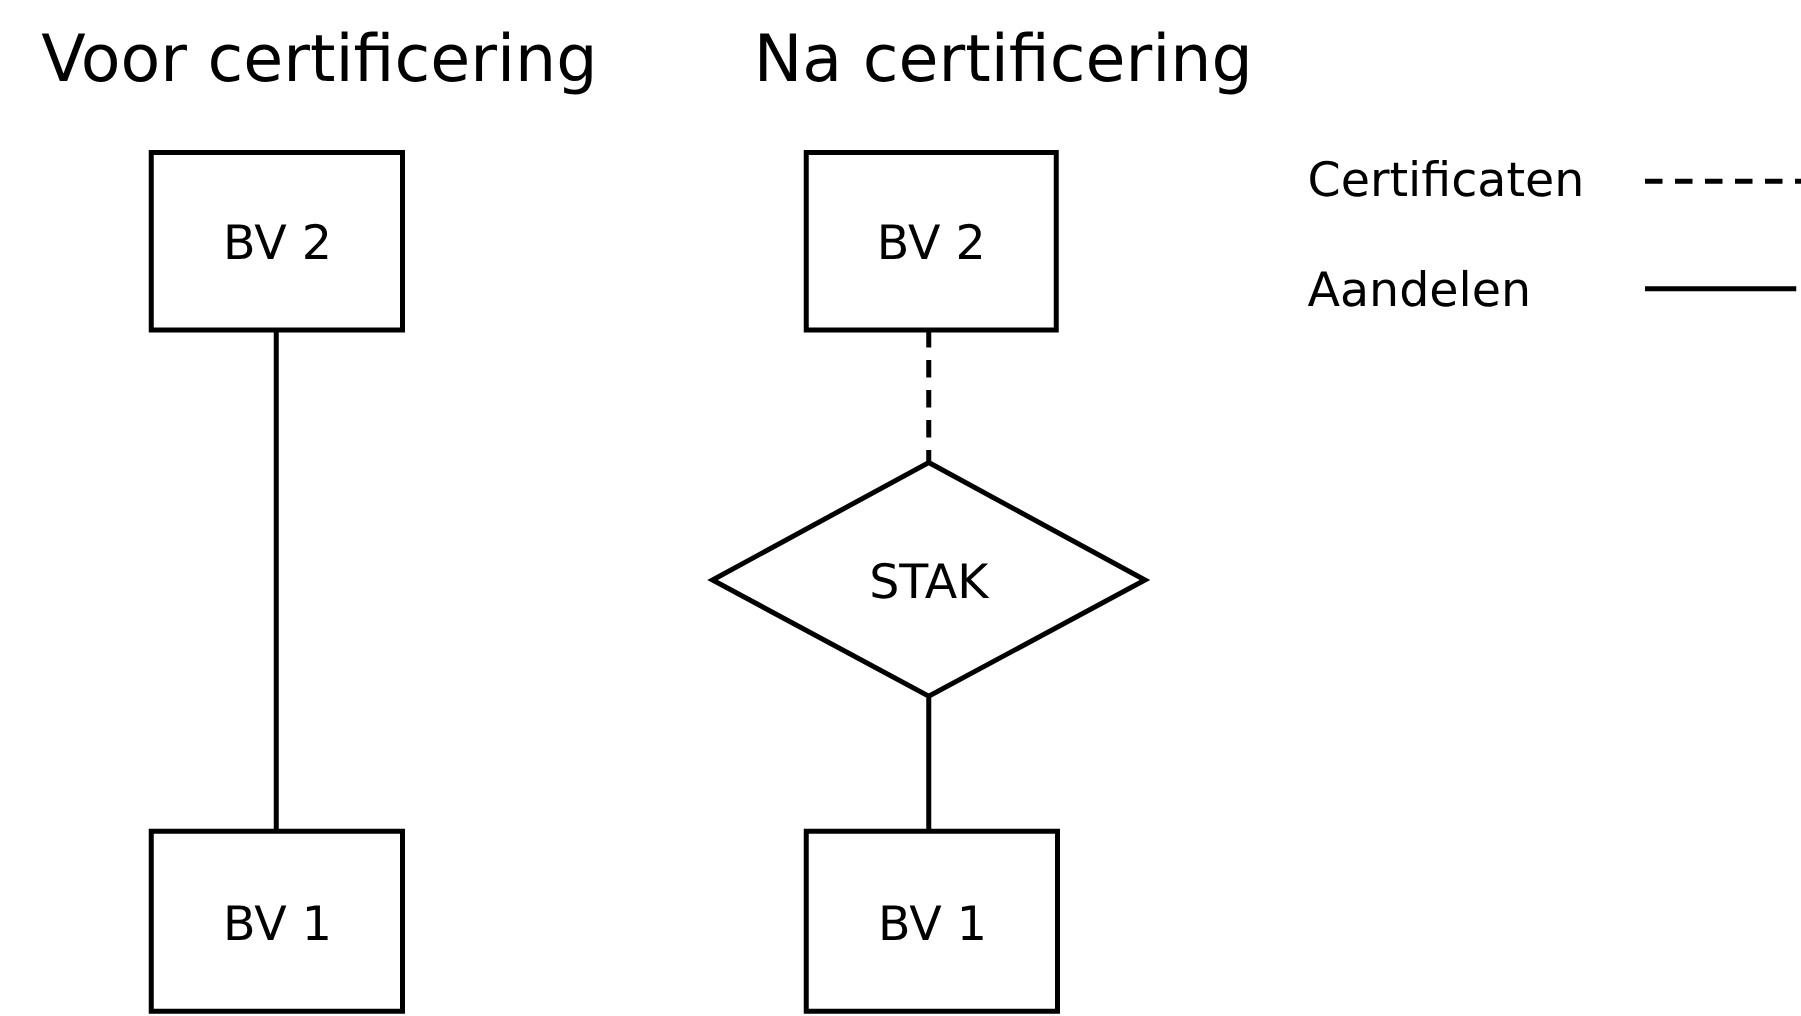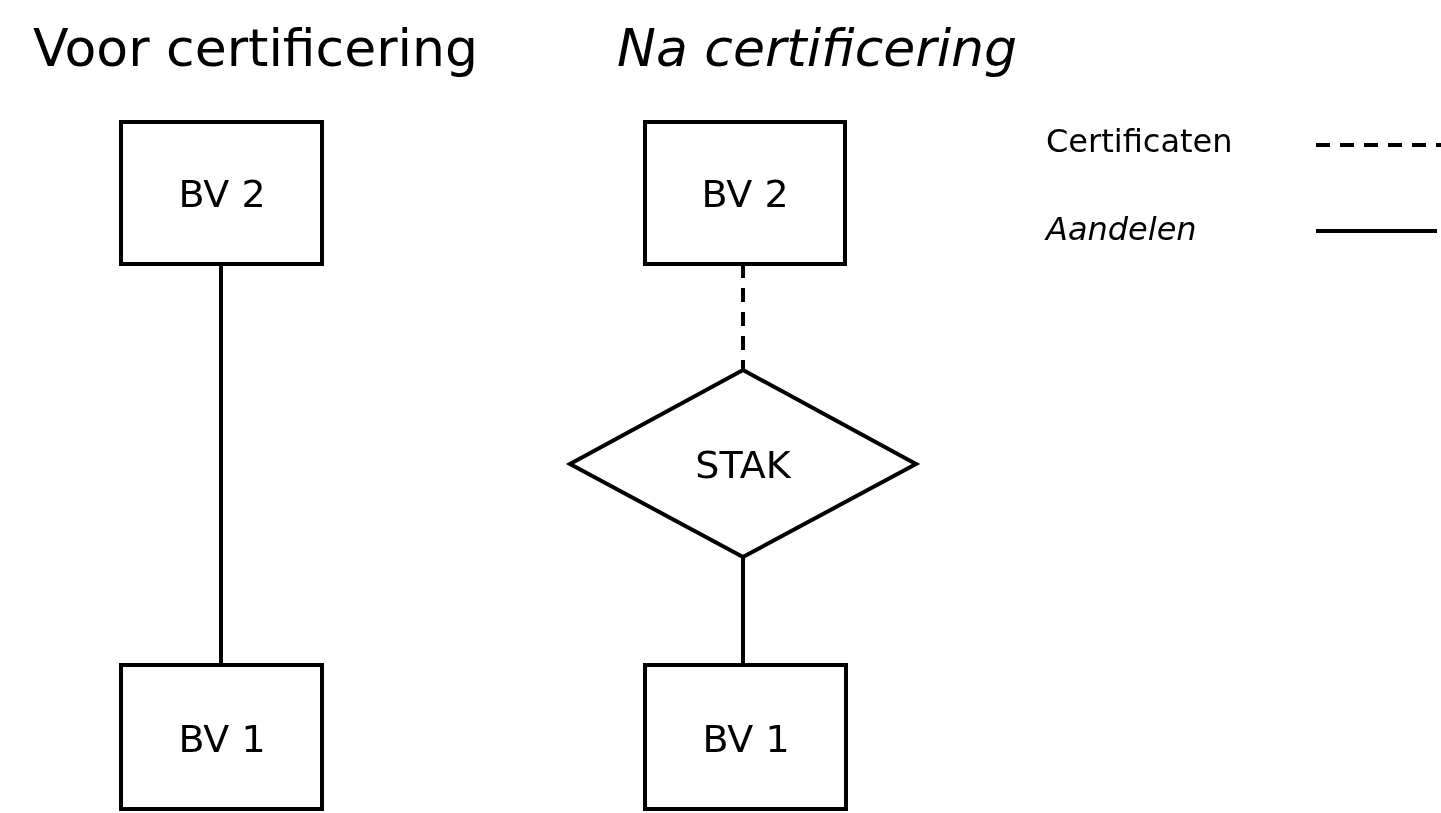--- a/index.html
+++ b/index.html
@@ -1,30 +1,30 @@
 <!DOCTYPE html>
 <html><head>
 <meta charset="utf-8">
 <style>
   html, body { margin: 0; padding: 0; background: #ffffff; }
   body { width: 1441px; height: 813px; position: relative; overflow: hidden;
          font-family: "DejaVu Sans", sans-serif; color: #000; }
   .title { position: absolute; font-size: 52px; top: 18px; white-space: nowrap; }
-  .legend-label { position: absolute; font-size: 32px; white-space: nowrap; }
+  .legend-label { position: absolute; font-size: 38px; white-space: nowrap; }
   svg { position: absolute; left: 0; top: 0; }
   .node-text { font-family: "DejaVu Sans", sans-serif; font-size: 38px; }
 </style>
 </head>
 <body>
 
 <div class="title" style="left:33px;">Voor certificering</div>
-<div class="title" style="left:617px;font-style:italic;">Na certificering</div>
+<div class="title" style="left:603px;">Na certificering</div>
 
 <div class="legend-label" style="left:1046px; top:122px;">Certificaten</div>
-<div class="legend-label" style="left:1046px; top:210px;font-style:italic;">Aandelen</div>
+<div class="legend-label" style="left:1046px; top:210px;">Aandelen</div>
 
 <svg width="1441" height="813" viewBox="0 0 1441 813">
 
   <line x1="221" y1="264" x2="221" y2="665" stroke="#000" stroke-width="4"></line>
   <g>
     <rect x="121" y="122" width="201" height="142" fill="#fff" stroke="#000" stroke-width="4"></rect>
     <text x="222" y="207" text-anchor="middle" class="node-text">BV 2</text>
   </g>
   <g>
     <rect x="121" y="665" width="201" height="144" fill="#fff" stroke="#000" stroke-width="4"></rect>

